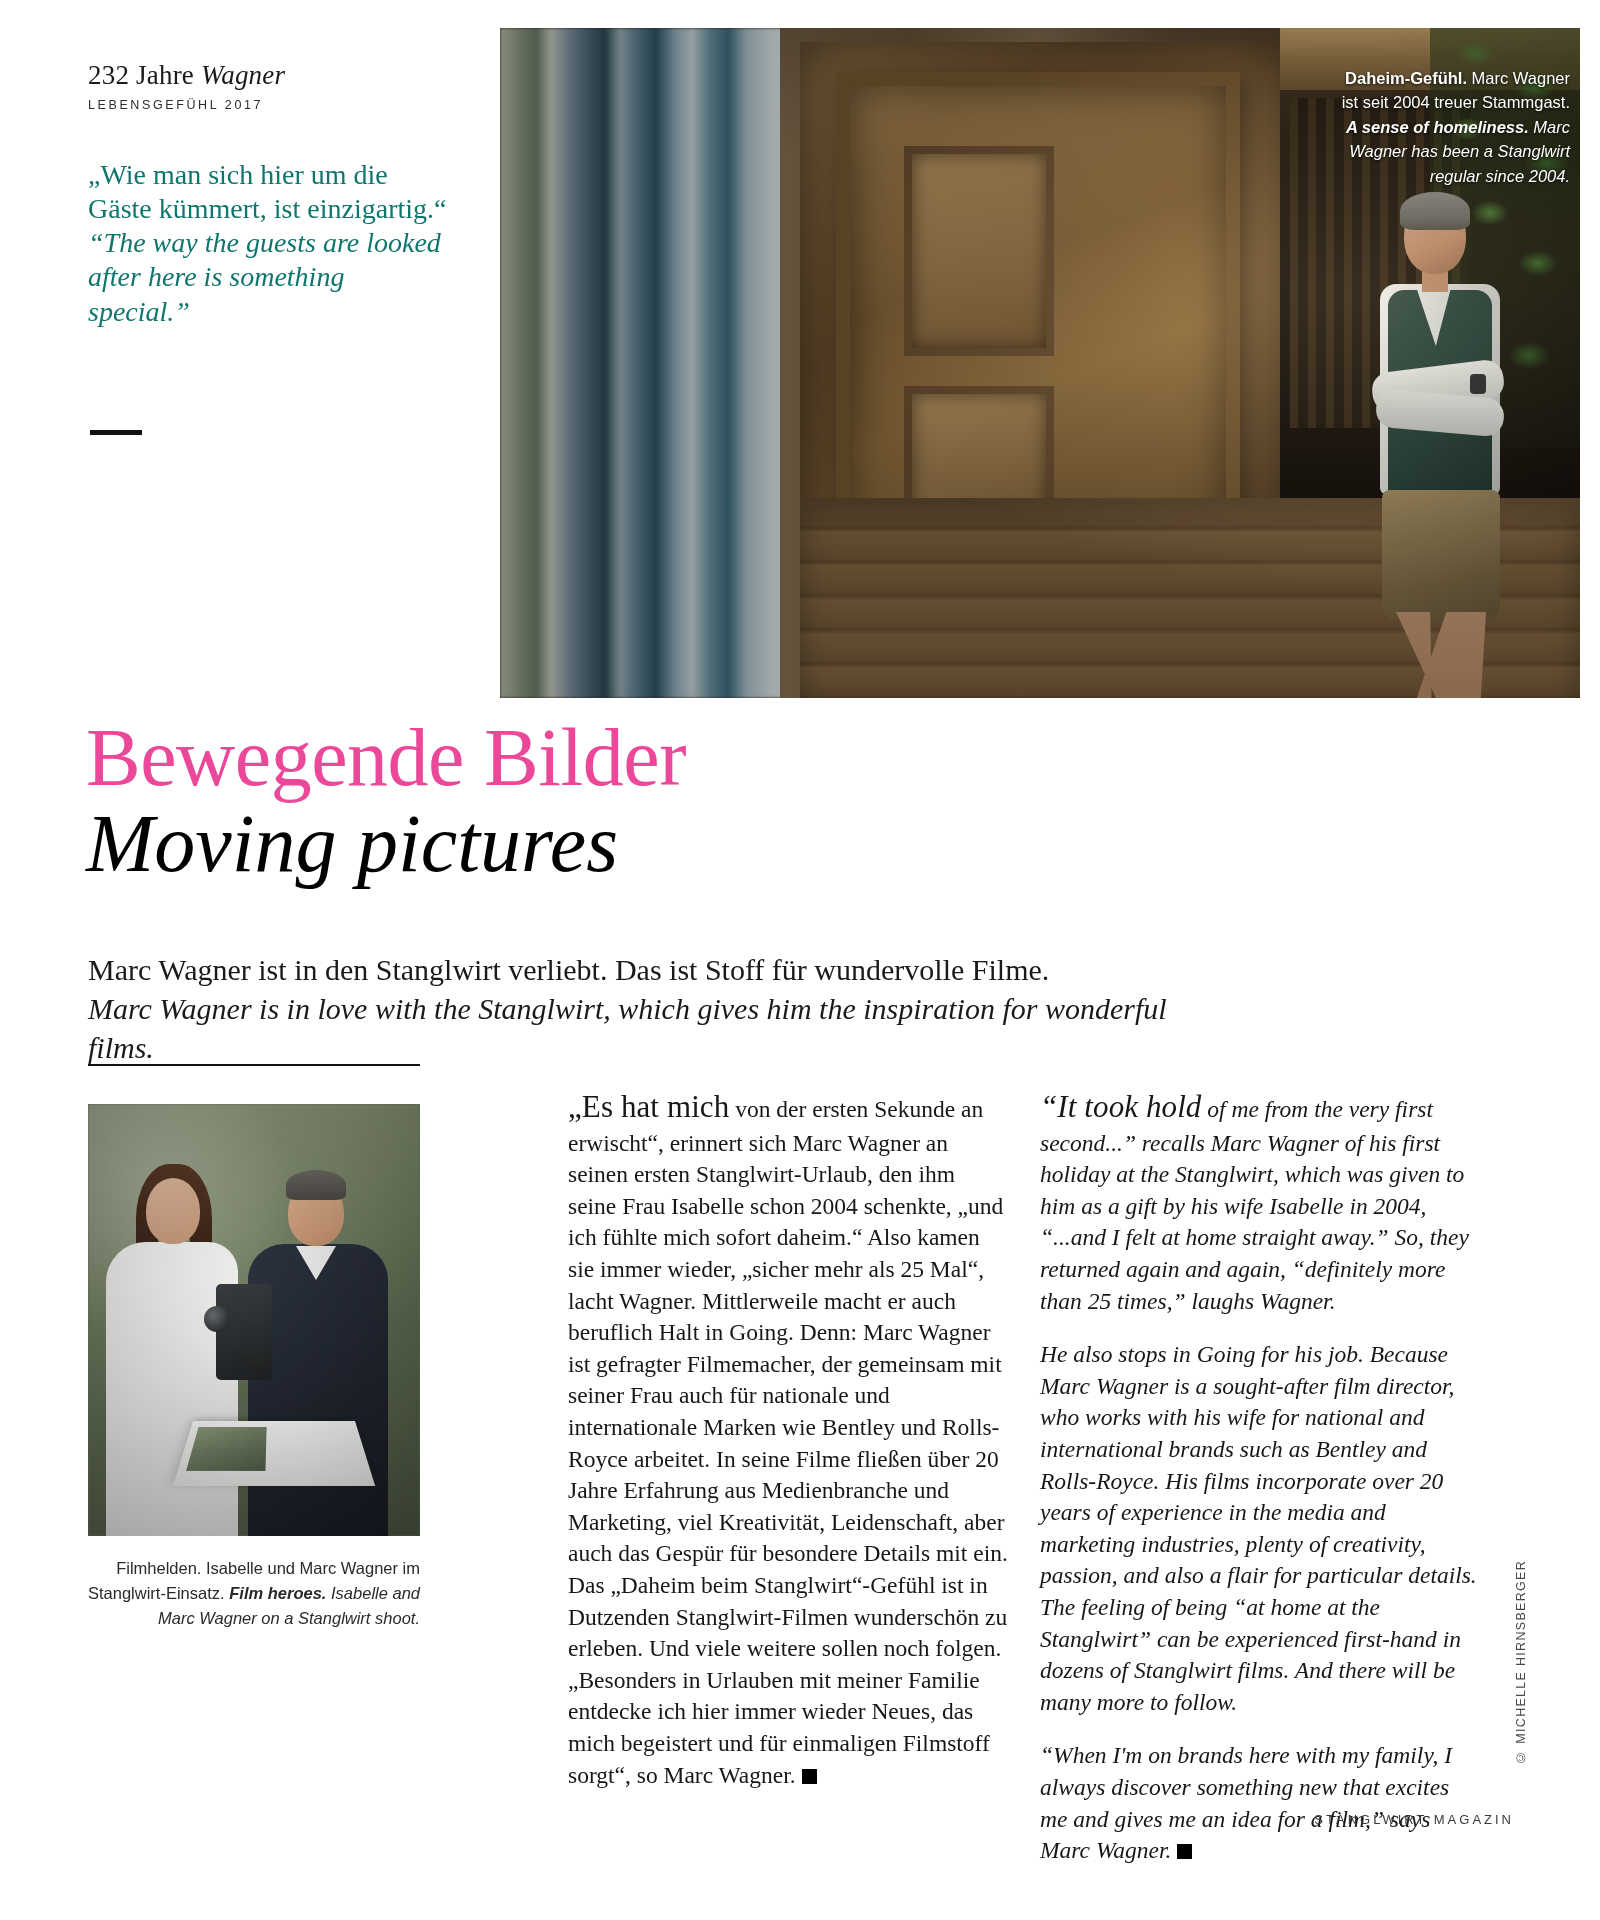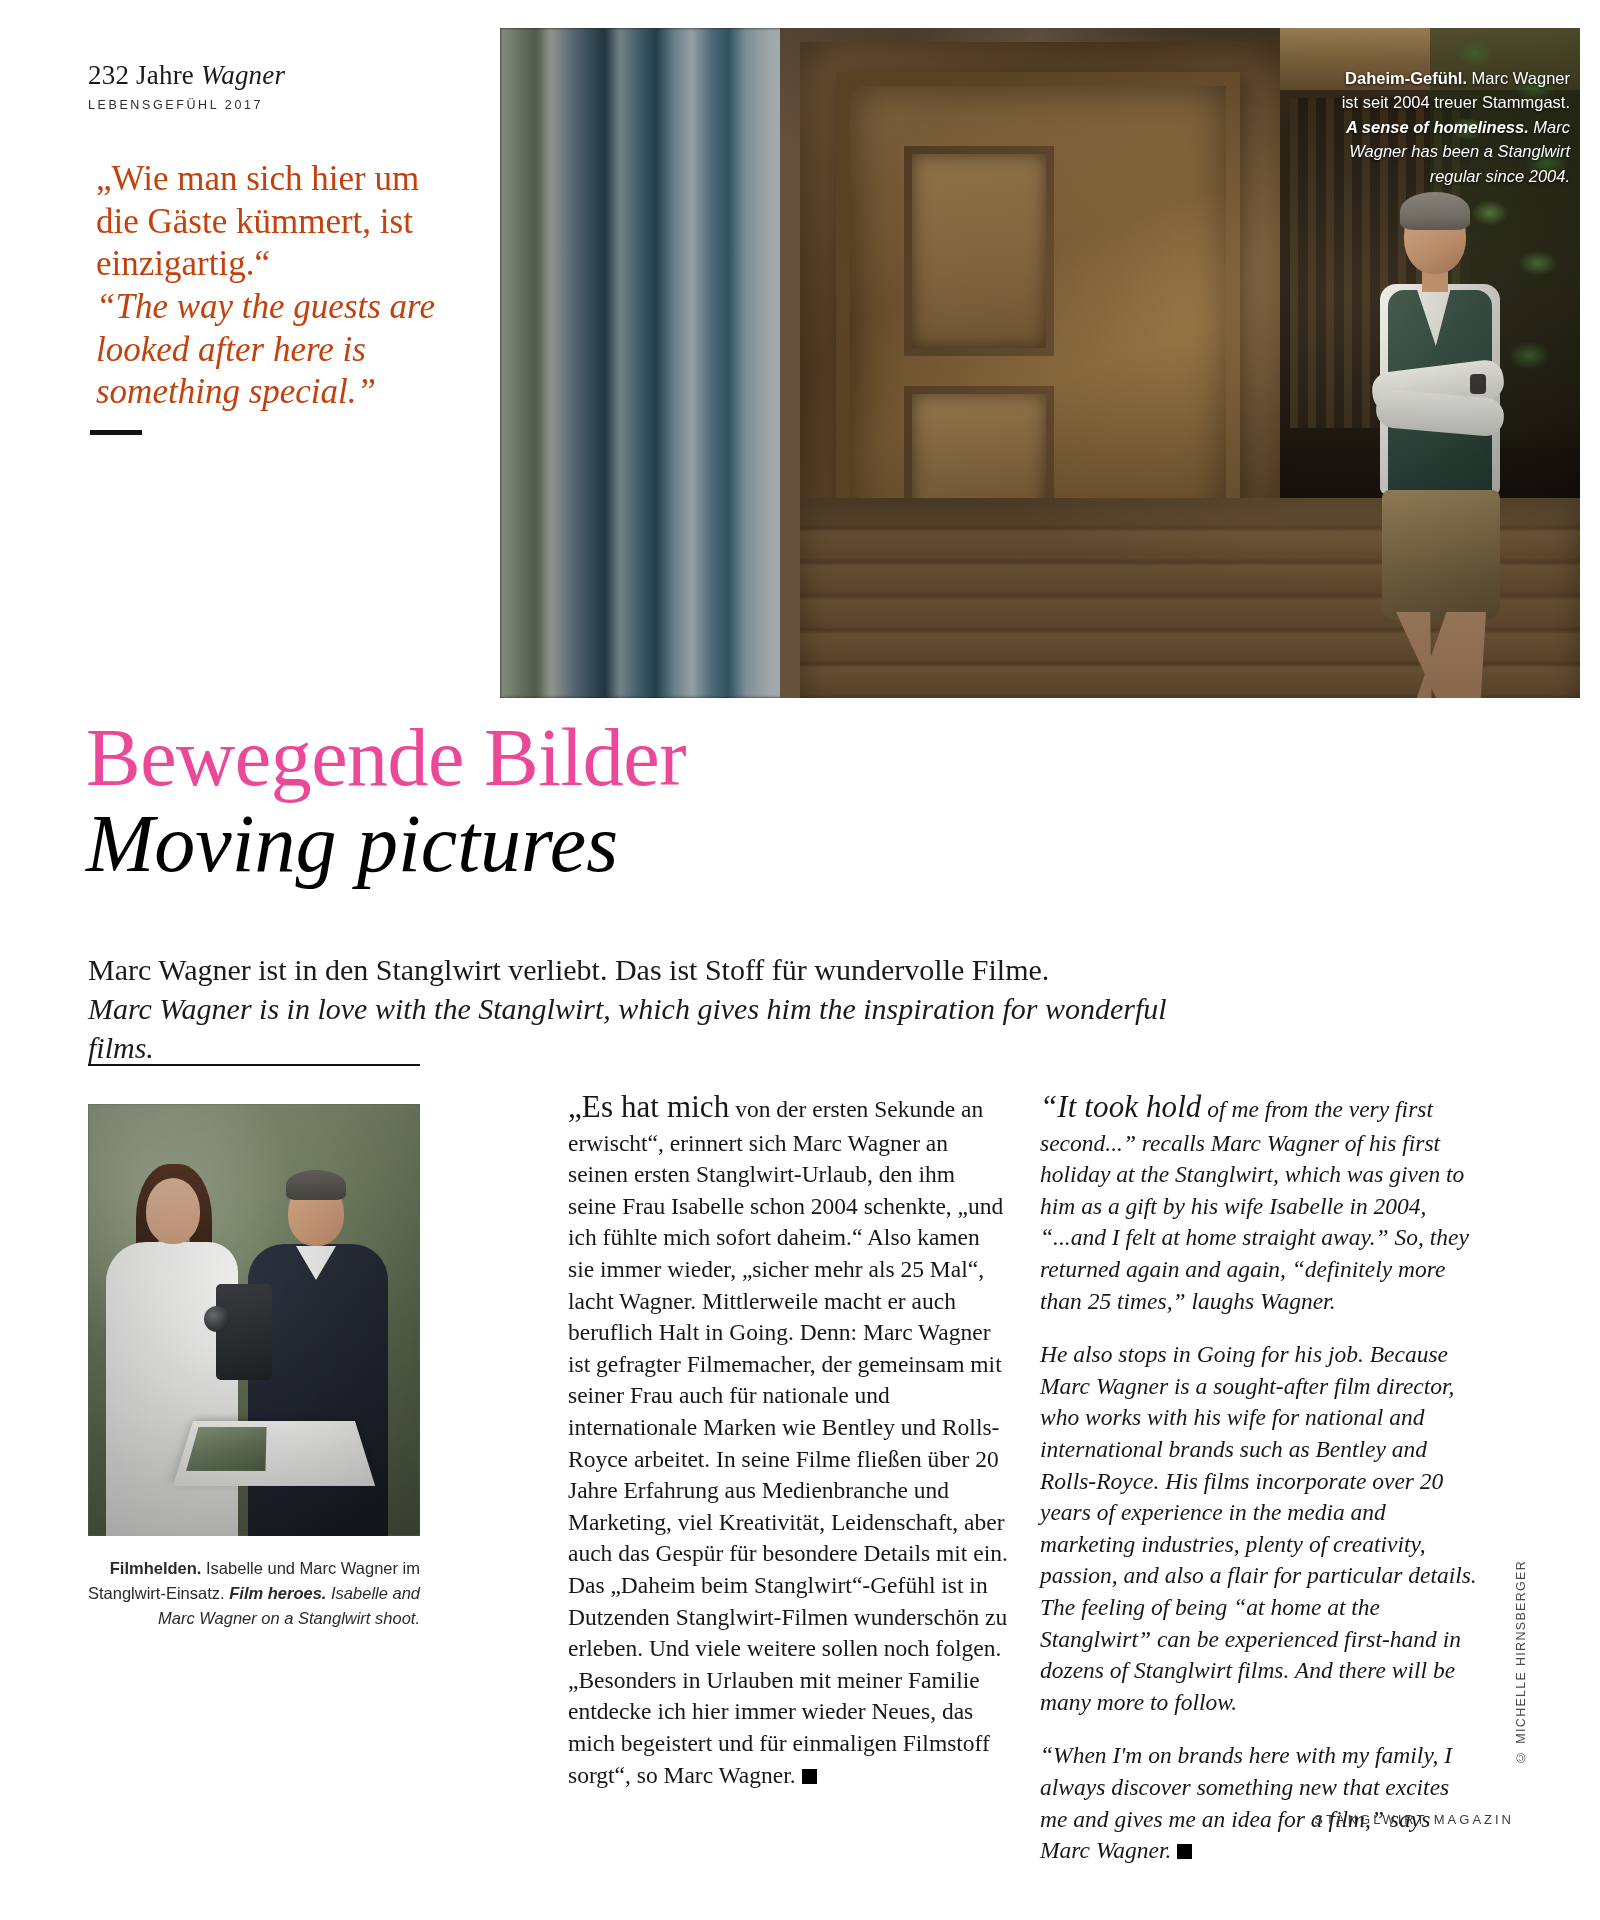--- a/index.html
+++ b/index.html
@@ -173,22 +173,22 @@
   .folio-line .num { font-variant-numeric: oldstyle-nums; }
   .folio-line .ital { font-style: italic; }
   .folio-sub {
     font-family: "Liberation Sans", sans-serif;
     font-size: 12.5px; letter-spacing: 2.6px;
     color: #2c2c2c; margin-top: 7px;
   }
 
   
   .pullquote {
-    position: absolute; left: 96px; top: 158px; width: 360px;
-    font-size: 35px; line-height: 1.22; color: #c2410c;
+    position: absolute; left: 88px; top: 158px; width: 360px;
+    font-size: 28px; line-height: 1.22; color: #0f766e;
   }
   .pullquote .de { display: block; }
   .pullquote .en { display: block; font-style: italic; }
   .pq-rule {
     position: absolute; left: 90px; top: 430px;
     width: 52px; height: 5px; background: #111;
   }
 
   
   .headline {
@@ -285,21 +285,21 @@
   .side-photo .vignette {
     position: absolute; inset: 0;
     background: radial-gradient(ellipse 70% 70% at 50% 45%, rgba(0,0,0,0), rgba(0,0,0,0.25) 100%);
   }
   .side-caption {
     position: absolute; left: 88px; top: 1556px; width: 332px;
     text-align: right;
     font-family: "Liberation Sans", sans-serif;
     font-size: 16.5px; line-height: 1.5; color: #2a2a2a;
   }
-  .side-caption .lead { font-weight: bold; margin-left: 16px; }
+  .side-caption .lead { font-weight: normal; margin-left: 16px; }
   .side-caption .en-lead { font-weight: bold; font-style: italic; }
   .side-caption .en { font-style: italic; }
 
   
   .col {
     position: absolute; top: 1086px; width: 440px;
     font-size: 23.5px; line-height: 1.345;
     color: #171717; text-align: left;
   }
   .col.col-de { left: 568px; }

